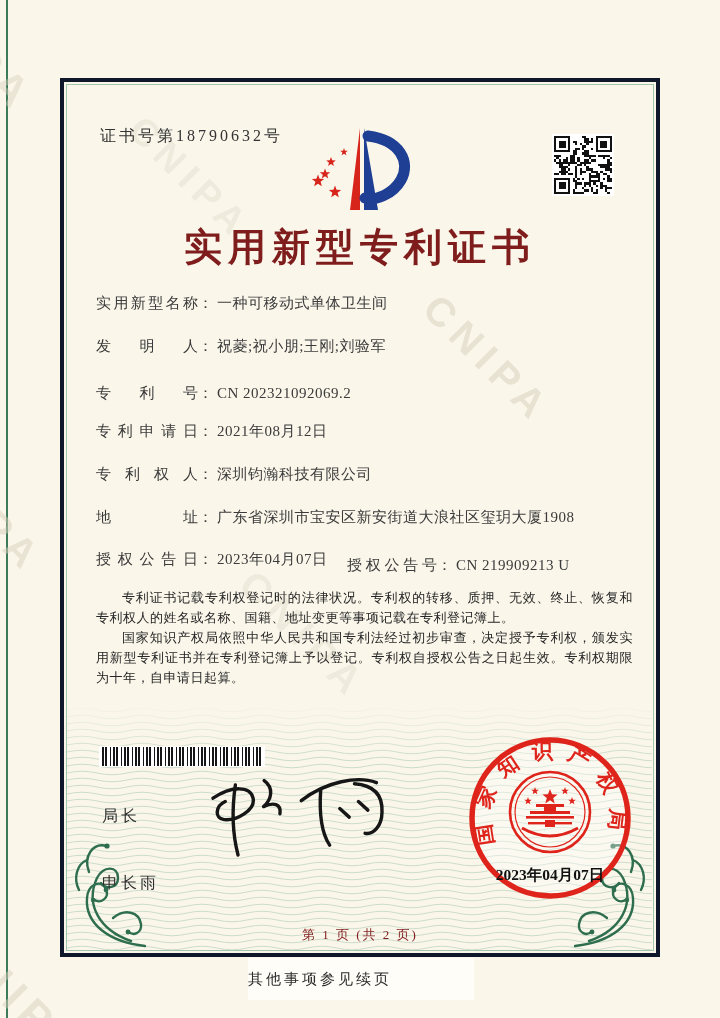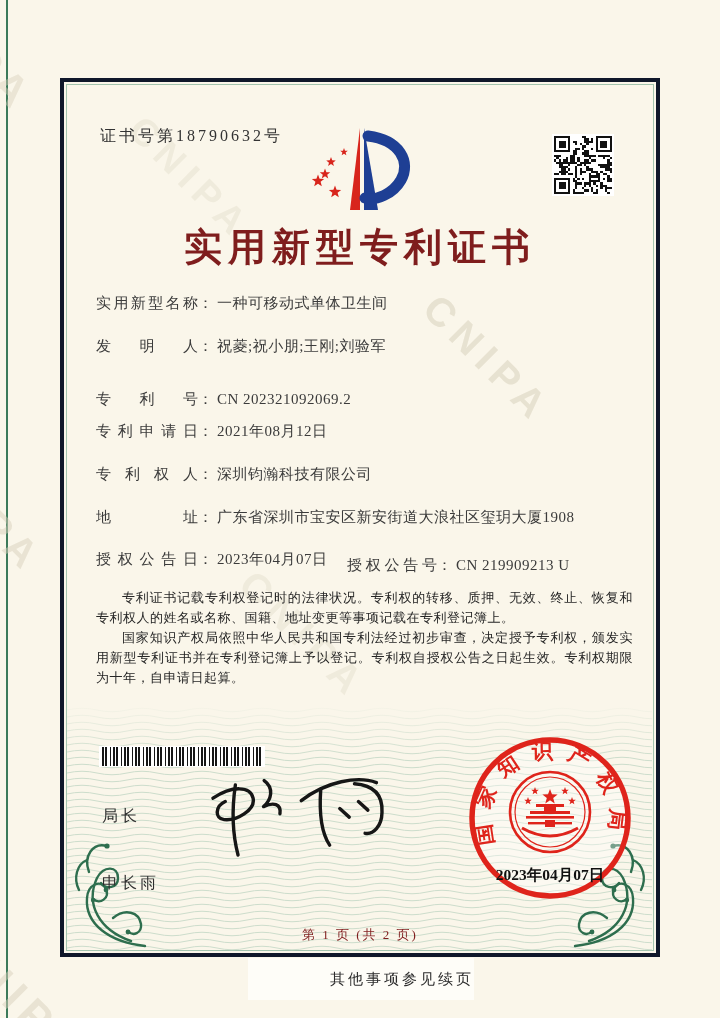--- a/index.html
+++ b/index.html
@@ -63,21 +63,21 @@
     font-family:Liberation Sans, sans-serif;
     font-size:16px;letter-spacing:3px;color:#2e2e2e;
   }
   .sig-title{top:724px;}
   .sig-name{top:755px;margin-top:36px;}
   .signature-svg{position:absolute;left:125px;top:680px;width:210px;height:105px;transform:rotate(-3deg);}
   .seal{position:absolute;left:402px;top:652px;width:168px;height:168px;}
   .page-num{position:absolute;left:0;top:844px;width:100%;text-align:center;font-size:13px;letter-spacing:2px;color:#7f1d1d;}
   .note-band{
     position:absolute;left:248px;top:958px;width:226px;height:42px;background:#fefdf8;z-index:2;
-    display:flex;align-items:center;justify-content:flex-end;
+    display:flex;align-items:center;justify-content:flex-start;
   }
   .note-text{font-size:15px;letter-spacing:3px;color:#2b2b2b;}
 </style>
 </head>
 <body>
 
 <div class="page">
   <div class="edge-line"></div>
 
   <span class="watermark" style="left:-78px;top:-36px;font-size:44px;opacity:.45">CNIPA</span>
@@ -387,21 +387,21 @@
 
     <div class="title">实用新型专利证书</div>
 
     <div class="fields">
       <div class="field-row" style="top:0">
         <span class="field-label">实用新型名称</span><span class="field-colon">：</span><span class="field-value">一种可移动式单体卫生间</span>
       </div>
       <div class="field-row" style="top:43px">
         <span class="field-label">发明人</span><span class="field-colon">：</span><span class="field-value">祝菱;祝小朋;王刚;刘验军</span>
       </div>
-      <div class="field-row" style="top:96px">
+      <div class="field-row" style="top:90px">
         <span class="field-label">专利号</span><span class="field-colon">：</span><span class="field-value">CN 202321092069.2</span>
       </div>
       <div class="field-row" style="top:128px">
         <span class="field-label">专利申请日</span><span class="field-colon">：</span><span class="field-value">2021年08月12日</span>
       </div>
       <div class="field-row" style="top:171px">
         <span class="field-label">专利权人</span><span class="field-colon">：</span><span class="field-value">深圳钧瀚科技有限公司</span>
       </div>
       <div class="field-row" style="top:214px">
         <span class="field-label">地址</span><span class="field-colon">：</span><span class="field-value">广东省深圳市宝安区新安街道大浪社区玺玥大厦1908</span>

